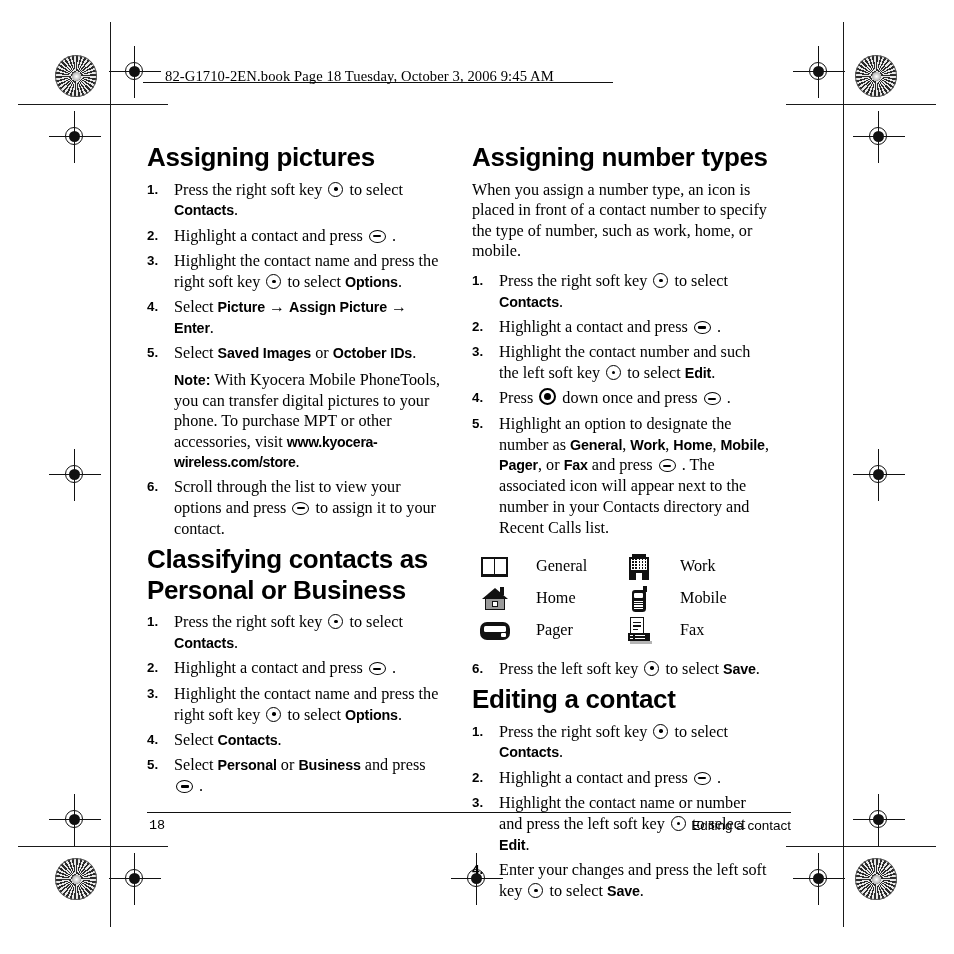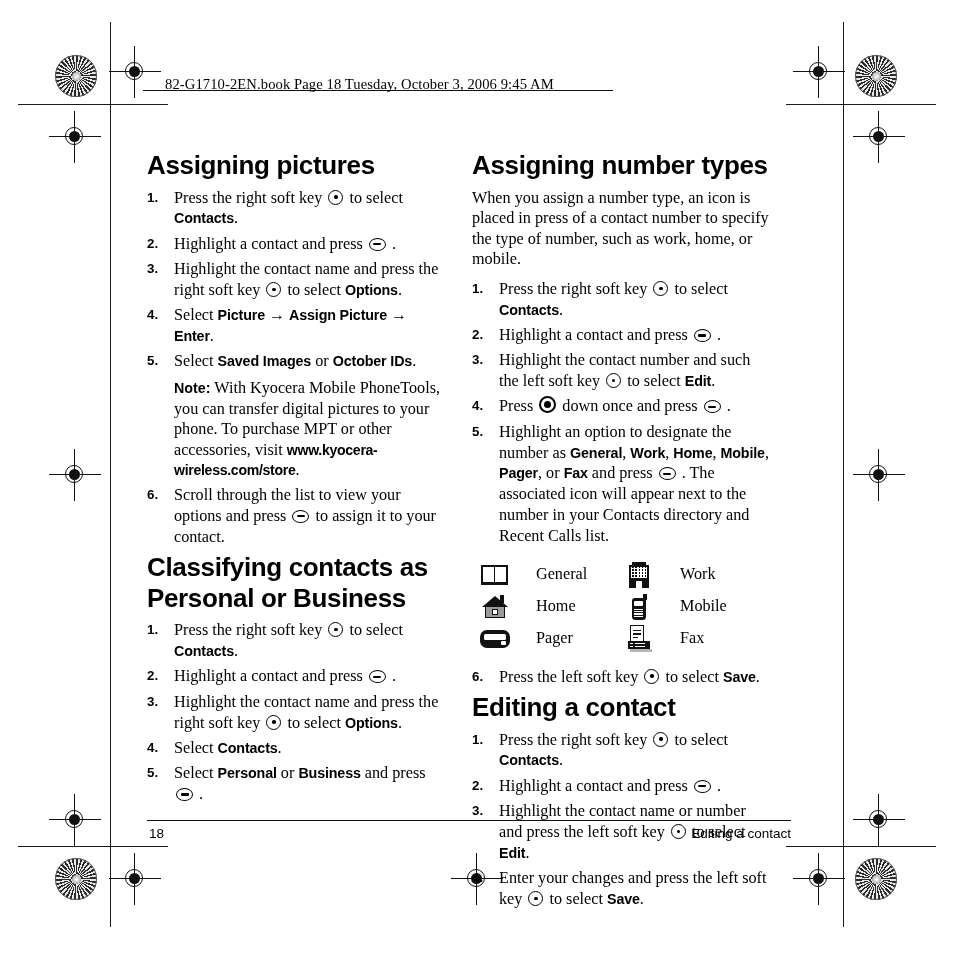--- a/index.html
+++ b/index.html
@@ -15,21 +15,21 @@
   .reg .v{position:absolute;top:-9px;left:16px;height:52px;width:1.4px;background:#111;}
   .rosette{position:absolute;width:42px;height:42px;border-radius:50%;
        background:
          repeating-conic-gradient(from 0deg,#2b2b2b 0deg 6deg,#e8e8e8 6deg 12deg);
        box-shadow:inset 0 0 0 1px #555;}
   .rosette::after{content:"";position:absolute;left:50%;top:50%;width:9px;height:9px;
        margin:-4.5px 0 0 -4.5px;border-radius:50%;
        background:radial-gradient(circle,#fff 0%,#bbb 60%,#777 100%);}
 
   
-  .page{position:absolute;left:143px;top:76px;width:648px;height:770px;}
+  .page{position:absolute;left:143px;top:68px;width:648px;height:770px;}
 
   .bookline{position:absolute;left:0;top:14px;width:470px;height:1.3px;background:#111;}
   .bookinfo{position:absolute;left:22px;top:0px;font-size:14.6px;letter-spacing:.1px;
        white-space:nowrap;}
 
   .columns{position:absolute;left:4px;top:74px;width:644px;}
   .col{position:absolute;top:0;width:300px;}
   .col-left{left:0;}
   .col-right{left:325px;}
 
@@ -125,21 +125,21 @@
      background:#fff;border:1.8px solid #111;box-sizing:border-box;}
   .ic-fax .paper b{position:absolute;left:2.2px;width:7.5px;height:1.5px;background:#111;
      display:block;}
   .ic-fax .base{position:absolute;left:0;top:16px;width:22px;height:8px;background:#111;}
   .ic-fax .base i{position:absolute;background:#fff;height:1.6px;}
   .ic-fax .shadow{position:absolute;left:2px;top:24px;width:22px;height:3px;background:#b5b5b5;}
 
   
   .footer{position:absolute;left:4px;top:744px;width:644px;}
   .footer .rule{position:absolute;left:0;top:0;width:644px;height:1.3px;background:#111;}
-  .footer .pg{position:absolute;left:2px;top:6px;font-family:Liberation Sans, sans-serif;
+  .footer .pg{position:absolute;left:2px;top:6px;font-family:Liberation Mono, monospace;
      font-size:13.5px;}
   .footer .ttl{position:absolute;right:0px;top:6px;font-family:"Liberation Sans",sans-serif;
      font-size:13.5px;}
 </style>
 </head>
 <body>
 
 <div>
   <div class="rosette" style="left:55px;top:55px;"></div>
   <div class="rosette" style="left:855px;top:55px;"></div>
@@ -256,21 +256,21 @@
           <li><span class="num">3.</span><span>Highlight the contact name and press the right soft key </span><span class="key key-soft"></span><span> to select </span><span class="ui">Options</span><span>.</span></li>
           <li><span class="num">4.</span><span>Select </span><span class="ui">Contacts</span><span>.</span></li>
           <li><span class="num">5.</span><span>Select </span><span class="ui">Personal</span><span> or </span><span class="ui">Business</span><span> and press </span><span class="key key-ok"></span><span> .</span></li>
         </ol>
 
     </div>
 
     <div class="col col-right">
 
       <h2>Assigning number types</h2>
-      <p class="intro">When you assign a number type, an icon is placed in press of a contact number to specify the type of number, such as work, home, or mobile.</p>
+      <p class="intro">When you assign a number type, an icon is placed in front of a contact number to specify the type of number, such as work, home, or mobile.</p>
       <ol>
           <li><span class="num">1.</span><span>Press the right soft key </span><span class="key key-soft"></span><span> to select </span><span class="ui">Contacts</span><span>.</span></li>
           <li><span class="num">2.</span><span>Highlight a contact and press </span><span class="key key-ok"></span><span> .</span></li>
           <li><span class="num">3.</span><span>Highlight the contact number and such the left soft key </span><span class="key key-soft"></span><span> to select </span><span class="ui">Edit</span><span>.</span></li>
           <li><span class="num">4.</span><span>Press </span><span class="key key-nav"></span><span> down once and press </span><span class="key key-ok"></span><span> .</span></li>
           <li><span class="num">5.</span><span>Highlight an option to designate the number as </span><span class="ui">General</span><span>, </span><span class="ui">Work</span><span>, </span><span class="ui">Home</span><span>, </span><span class="ui">Mobile</span><span>, </span><span class="ui">Pager</span><span>, or </span><span class="ui">Fax</span><span> and press </span><span class="key key-ok"></span><span> . The associated icon will appear next to the number in your Contacts directory and Recent Calls list.</span></li>
         </ol>
 
       <div class="legend">
           <div class="leg-item c0 r0">

